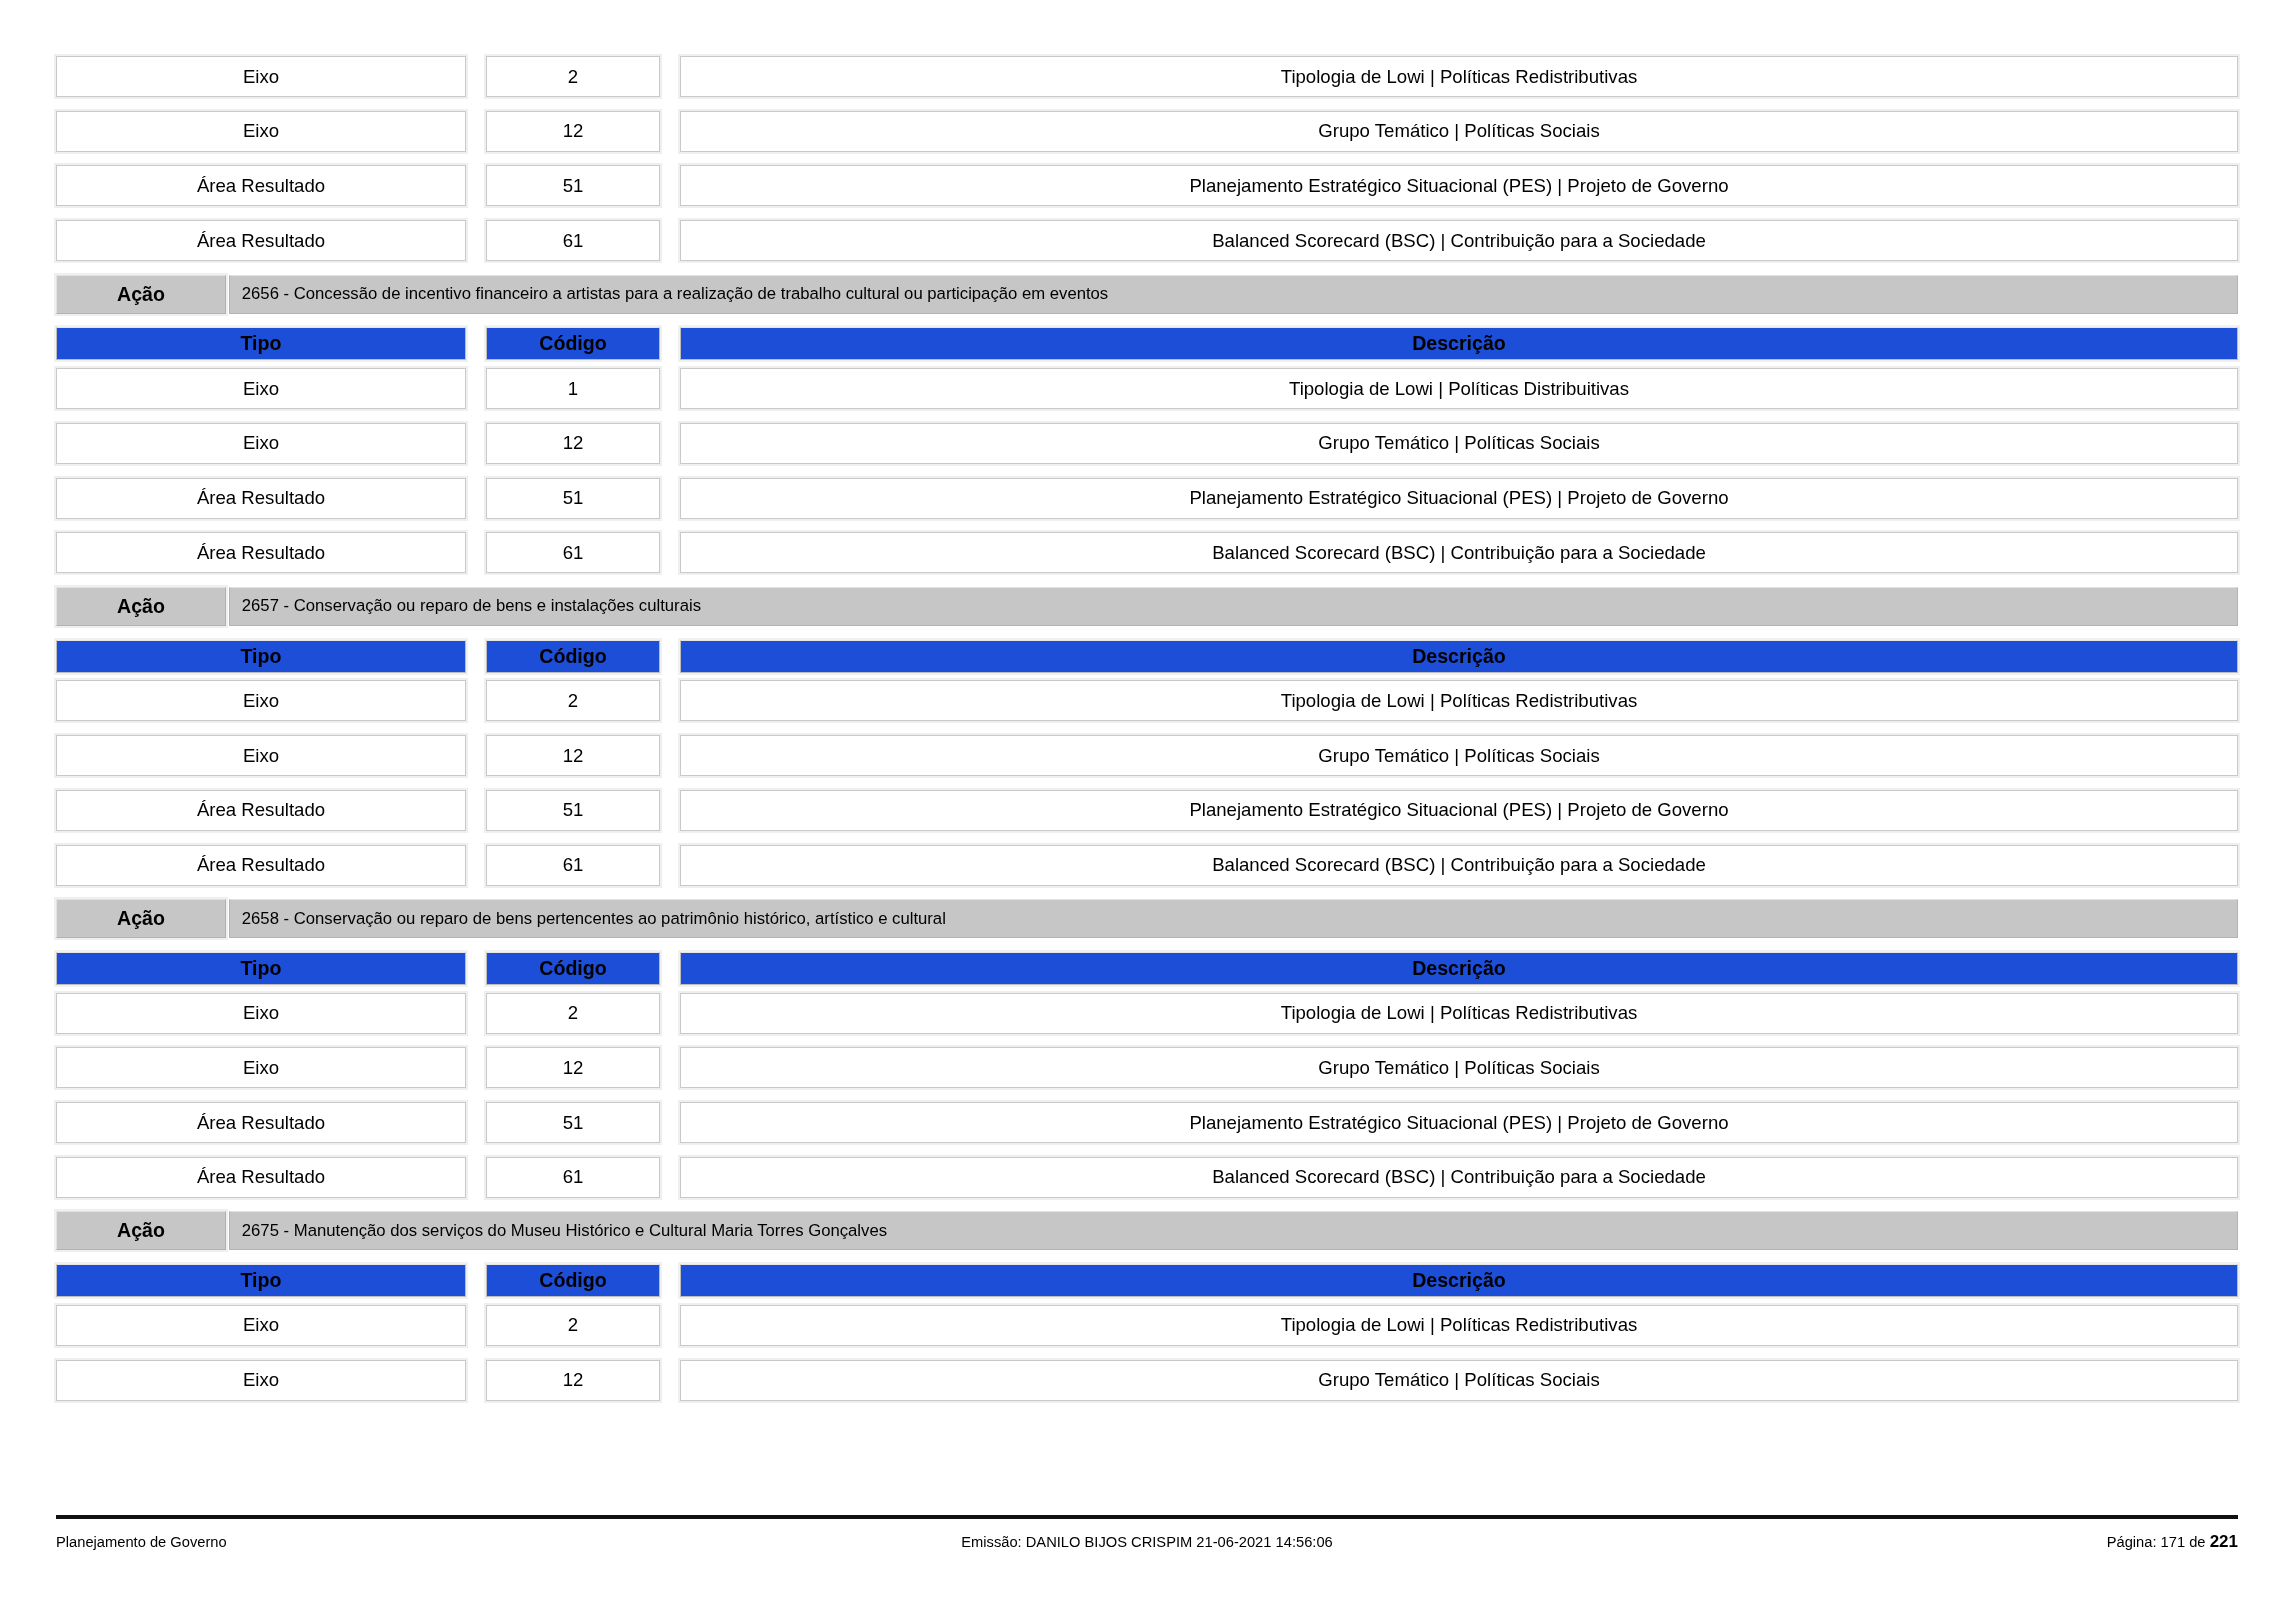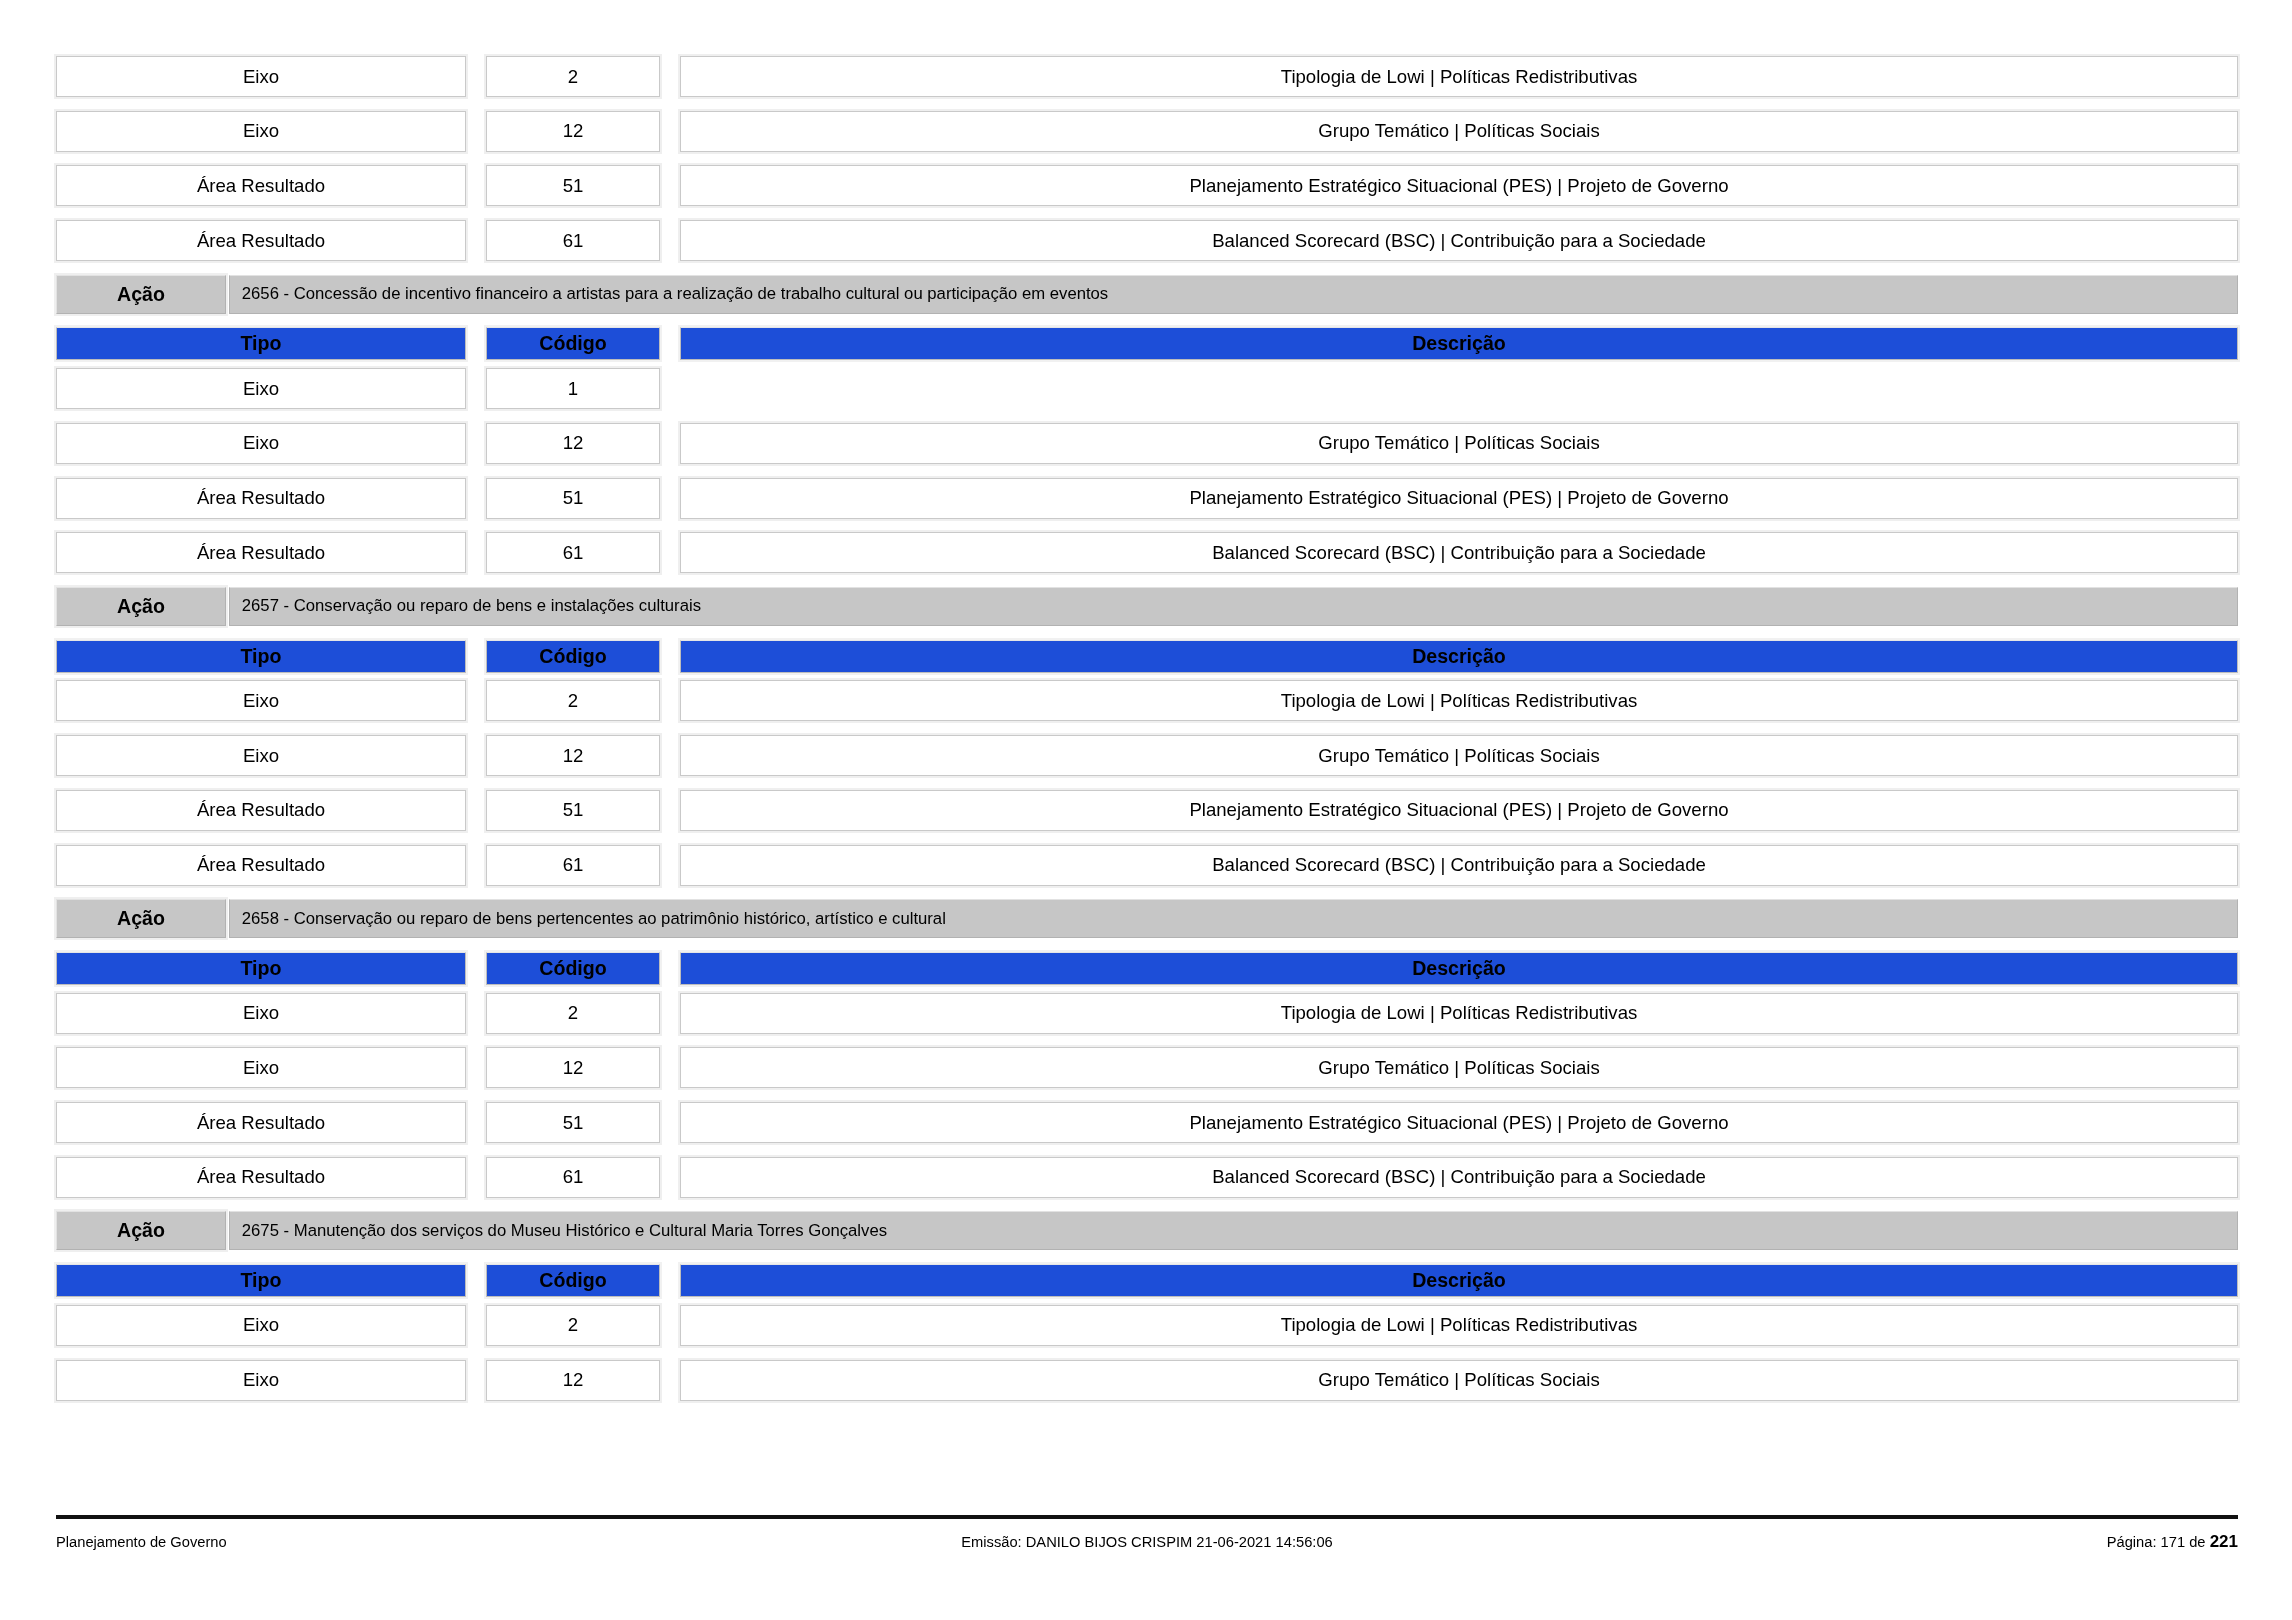--- a/index.html
+++ b/index.html
@@ -75,20 +75,21 @@
       <div class="acao-title">2656 - Concessão de incentivo financeiro a artistas para a realização de trabalho cultural ou participação em eventos</div>
     </div>
     <div class="row head">
       <div class="cell col-tipo">Tipo</div>
       <div class="cell col-codigo">Código</div>
       <div class="cell col-desc">Descrição</div>
     </div>
     <div class="row data">
       <div class="cell col-tipo">Eixo</div>
       <div class="cell col-codigo">1</div>
+      <div class="cell col-desc">Tipologia de Lowi | Políticas Distribuitivas</div>
     </div>
     <div class="row data">
       <div class="cell col-tipo">Eixo</div>
       <div class="cell col-codigo">12</div>
       <div class="cell col-desc">Grupo Temático | Políticas Sociais</div>
     </div>
     <div class="row data">
       <div class="cell col-tipo">Área Resultado</div>
       <div class="cell col-codigo">51</div>
       <div class="cell col-desc">Planejamento Estratégico Situacional (PES) | Projeto de Governo</div>

